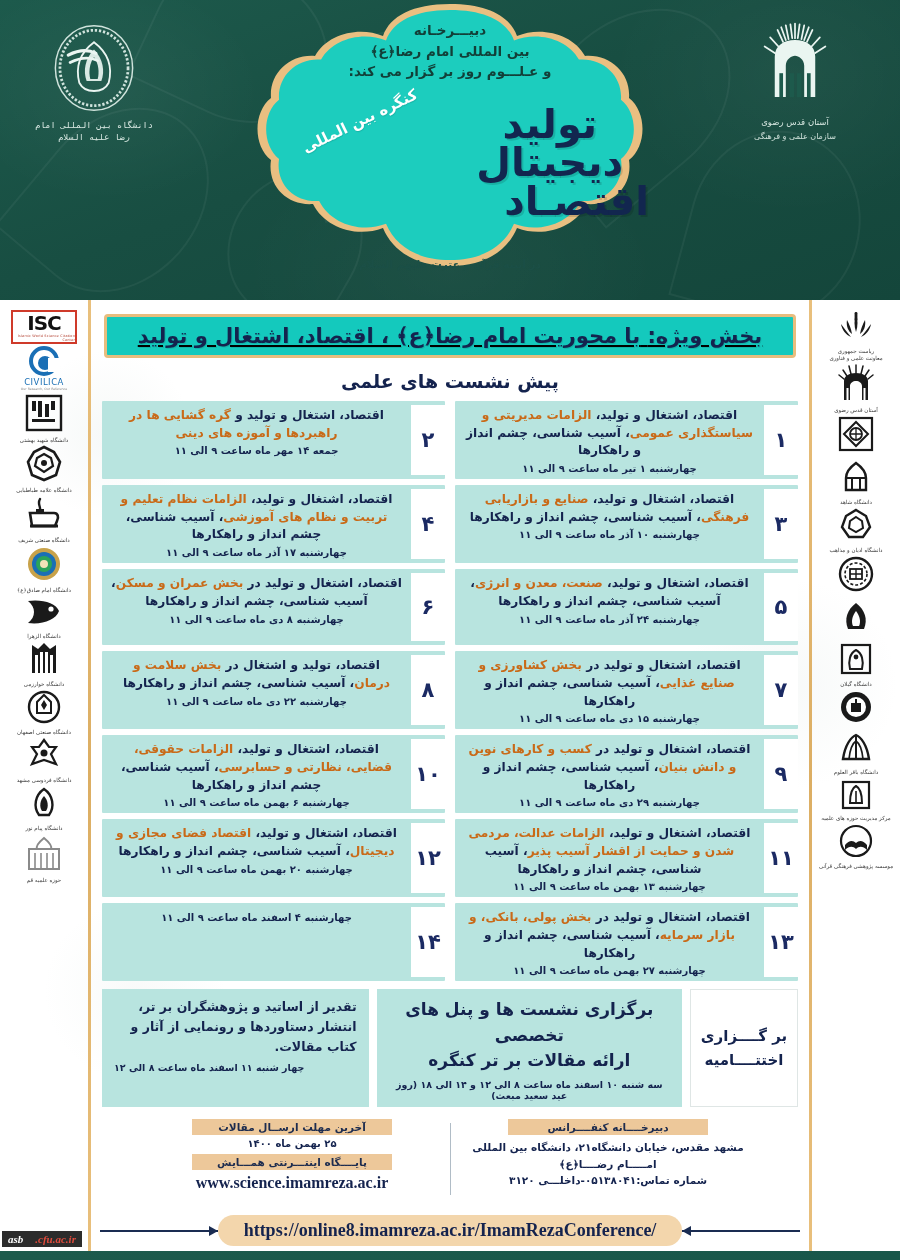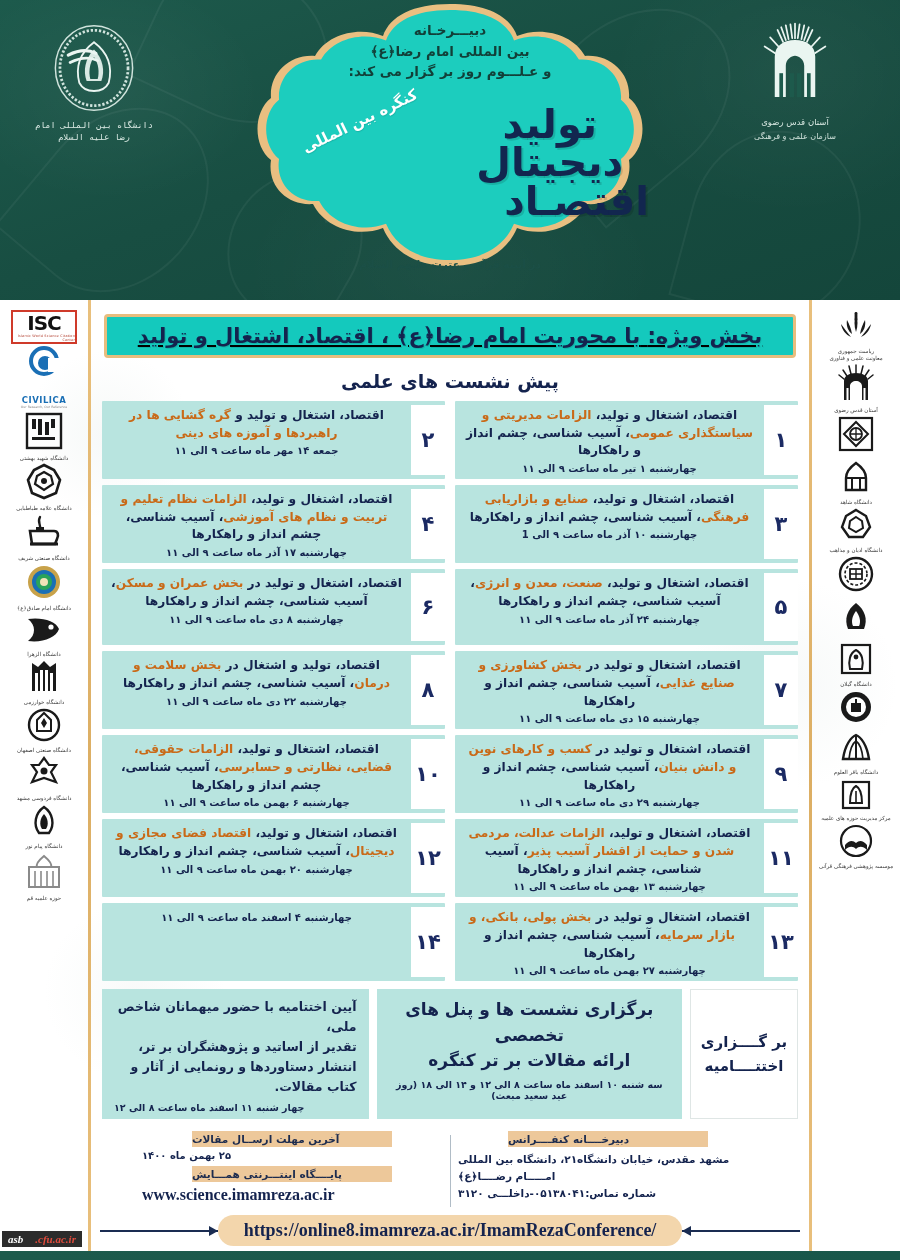--- a/index.html
+++ b/index.html
@@ -221,21 +221,21 @@
   .civ-c::after {
     content: "";
     position: absolute; right: -5px; top: 8px;
     width: 12px; height: 14px; background: #fff;
   }
   .civ-c::before {
     content: "";
     position: absolute; right: 3px; top: 6px;
     width: 14px; height: 14px; border-radius: 50%; background: #1a6fb5;
   }
-  .civ-name { font-size: 8.5px; font-weight: bold; color: #1a6fb5; letter-spacing: .5px; margin-top: 19px; }
+  .civ-name { font-size: 8.5px; font-weight: normal; color: #1a6fb5; letter-spacing: .5px; margin-top: 1px; }
   .civ-tag { font-size: 3.2px; color: #888; }
 
   
   .content {
     position: absolute;
     top: 300px;
     left: 92px;
     width: 716px;
     height: 960px;
   }
@@ -366,21 +366,21 @@
 
   
   .footer {
     margin: 12px 10px 0 10px;
     display: flex;
     direction: rtl;
     justify-content: center;
     gap: 16px;
     position: relative;
   }
-  .foot-col { width: 300px; text-align: left; }
+  .foot-col { width: 300px; text-align: center; }
   .gold-tab {
     background: #edc89a;
     color: #1d2c4f;
     font-size: 10.5px;
     font-weight: bold;
     padding: 2px 0;
     width: 200px;
     margin: 0 auto;
     letter-spacing: .5px;
   }
@@ -909,21 +909,21 @@
       </div>
 
       <div class="card">
         <div class="numbox">
           <span class="n">۳</span>
         </div>
         <div class="cbody">
           <div class="ctitle">
             <span>اقتصاد، اشتغال و تولید، </span><span class="hl">صنایع و بازاریابی فرهنگی</span><span>، آسیب شناسی، چشم انداز و راهکارها</span>
           </div>
-          <div class="cdate">چهارشنبه ۱۰ آذر ماه ساعت ۹ الی 1</div>
+          <div class="cdate">چهارشنبه ۱۰ آذر ماه ساعت ۹ الی ۱۱</div>
         </div>
       </div>
 
       <div class="card">
         <div class="numbox">
           <span class="n">۴</span>
         </div>
         <div class="cbody">
           <div class="ctitle">
             <span>اقتصاد، اشتغال و تولید، </span><span class="hl">الزامات نظام تعلیم و تربیت و نظام های آموزشی</span><span>، آسیب شناسی، چشم انداز و راهکارها</span>
@@ -1060,21 +1060,20 @@
       <div class="cc-panel right-panel">
         <div class="cc-head">
           <div>برگزاری نشست ها و پنل های تخصصی</div>
           <div>ارائه مقالات بر تر کنگره</div>
         </div>
         <div class="cc-sub">سه شنبه ۱۰ اسفند ماه ساعت ۸ الی ۱۲ و ۱۴ الی ۱۸ (روز عید سعید مبعث)</div>
       </div>
 
       <div class="cc-panel">
         <div class="cc-head" style="font-size:12.5px; text-align:right; line-height:1.6;">
-          <div>آیین اختتامیه با حضور میهمانان شاخص ملی،</div>
           <div>تقدیر از اساتید و پژوهشگران بر تر،</div>
           <div>انتشار دستاوردها و رونمایی از آثار و کتاب مقالات.</div>
         </div>
         <div class="cc-sub" style="text-align:left;">چهار شنبه ۱۱ اسفند ماه ساعت ۸ الی ۱۲</div>
       </div>
     </div>
 
     <div class="footer">
       <div class="foot-divider"></div>
 

